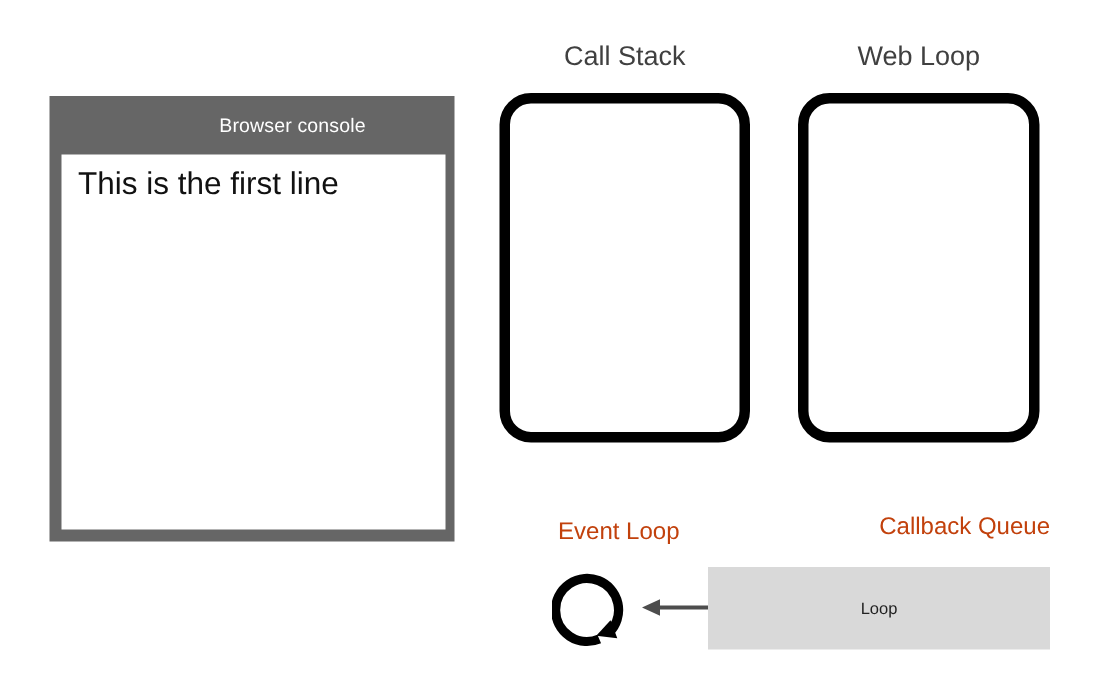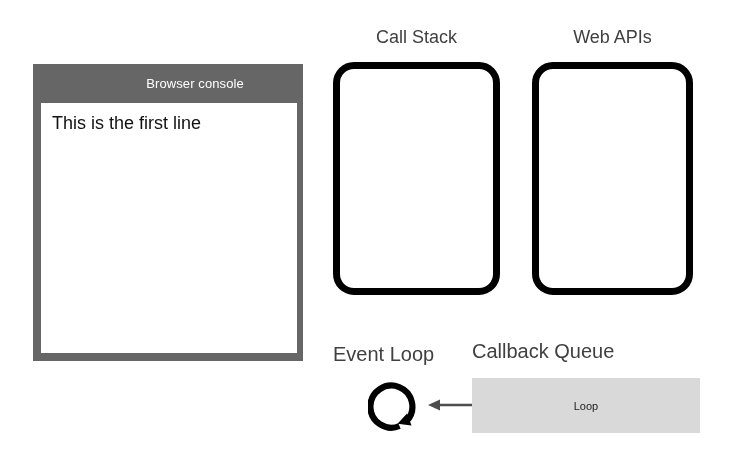--- a/index.html
+++ b/index.html
@@ -49,21 +49,21 @@
     left: 8px;
     top: 39px;
     width: 256px;
     height: 250px;
     background: #ffffff;
   }
   .console-line {
     position: absolute;
     left: 11px;
     top: 9px;
-    font-size: 18px;
+    font-size: 21px;
     line-height: 22px;
     color: #111111;
     white-space: nowrap;
   }
 
   
   .section-title {
     position: absolute;
     font-size: 18px;
     line-height: 22px;
@@ -98,24 +98,24 @@
   .box-web-apis {
     left: 532px;
     top: 62px;
     width: 161px;
     height: 233px;
   }
 
   
   .small-title {
     position: absolute;
-    font-size: 20px;
+    font-size: 16px;
     line-height: 19px;
-    color: #404040;
-    text-align: left;
+    color: #c2410c;
+    text-align: right;
     white-space: nowrap;
   }
   .title-event-loop {
     left: 333px;
     top: 345px;
     width: 120px;
   }
   .title-callback-queue {
     left: 472px;
     top: 342px;
@@ -164,21 +164,21 @@
   <div class="console-panel">
     <div class="console-title">Browser console</div>
     <div class="console-body">
       <div class="console-line">This is the first line</div>
     </div>
   </div>
 
   <div class="section-title title-call-stack">Call Stack</div>
   <div class="round-box box-call-stack"></div>
 
-  <div class="section-title title-web-apis">Web APIs</div>
+  <div class="section-title title-web-apis">Web Loop</div>
   <div class="round-box box-web-apis"></div>
 
   <div class="small-title title-event-loop">Event Loop</div>
   <div class="event-loop-icon">
     <svg width="56" height="56" viewBox="0 0 56 56" xmlns="http://www.w3.org/2000/svg">
       <path d="M 31.5 48.0
                A 21 21 0 1 1 38.5 43.2" fill="none" stroke="#000000" stroke-width="6.2" stroke-linecap="butt"></path>
       <polygon points="43.5,47.5 29.5,45.8 39.0,35.5" fill="#000000"></polygon>
     </svg>
   </div>

